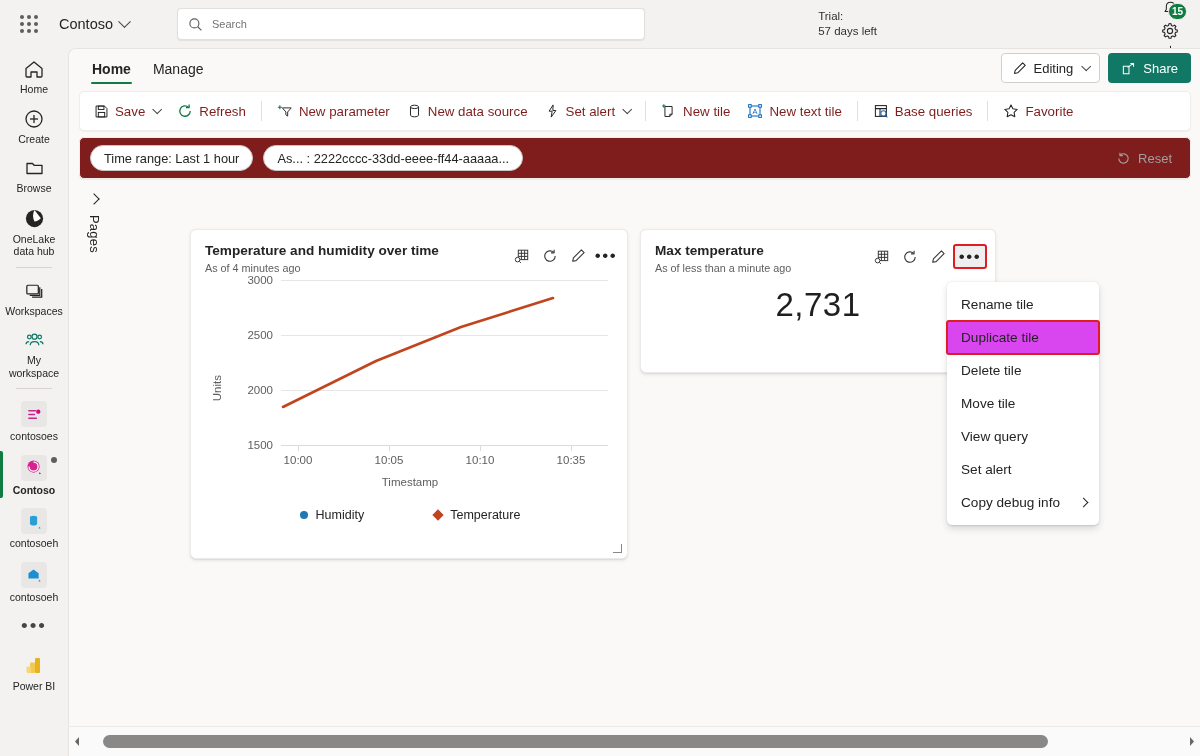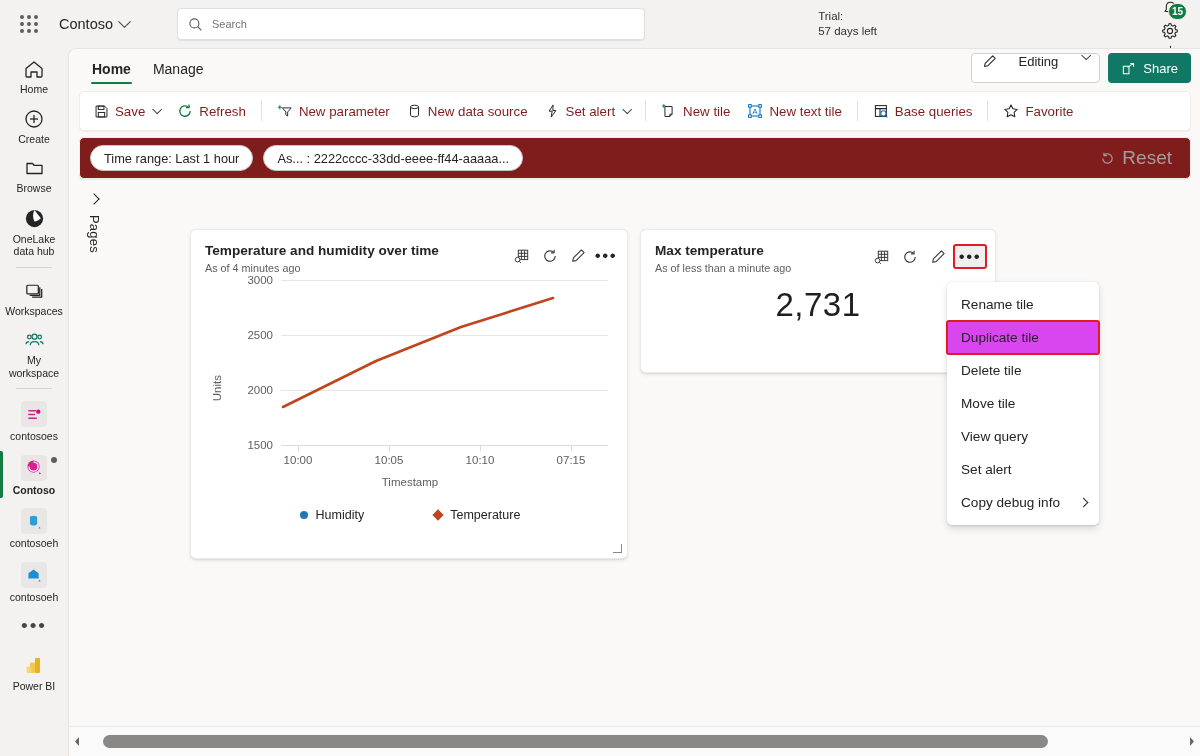--- a/index.html
+++ b/index.html
@@ -103,21 +103,21 @@
     font-size: 14px; color: #242424; padding: 8px 9px 7px; cursor: pointer; position: relative;
   }
   .rtab.sel { font-weight: 700; }
   .rtab.sel::after {
     content: ""; position: absolute; left: 8px; right: 8px; bottom: 0; height: 2px;
     background: #107c41; border-radius: 1px;
   }
   .rt-right { position: absolute; right: 10px; top: 4px; display: flex; align-items: center; gap: 8px; }
   .editbtn {
     height: 30px; background: #fff; border: 1px solid #d1cfcd; border-radius: 4px;
-    display: flex; align-items: flex-start; gap: 22px; padding: 0 10px; font-size: 13px; cursor: pointer;
+    display: flex; align-items: center; gap: 7px; padding: 0 10px; font-size: 13px; cursor: pointer;
   }
   .sharebtn {
     height: 30px; background: #117865; border-radius: 4px; color: #fff;
     display: flex; align-items: center; gap: 7px; padding: 0 13px; font-size: 13px; cursor: pointer;
   }
 
   .toolbar {
     position: absolute; left: 10px; top: 42px; width: 1112px; height: 40px;
     background: #fff; border: 1px solid #ededeb; border-radius: 5px;
     display: flex; align-items: center; padding: 0 6px; gap: 1px;
@@ -139,21 +139,21 @@
     display: flex; align-items: center; padding: 0 10px;
     box-shadow: 0 0.3px 0.9px rgba(0,0,0,.05);
   }
   .pill {
     height: 26px; border: 1px solid #c8c6c4; border-radius: 13px;
     display: flex; align-items: center; padding: 0 13px; font-size: 12.8px;
     margin-right: 10px; cursor: pointer; background: #fff; color: #242424;
   }
   .resetbtn {
     margin-left: auto; display: flex; align-items: center; gap: 7px;
-    font-size: 19px; color: #a19f9d; padding: 4px 8px; cursor: default;
+    font-size: 13px; color: #a19f9d; padding: 4px 8px; cursor: default;
   }
 
   
   .pagespane {
     position: absolute; left: 10px; top: 136px; width: 30px; height: 576px;
     display: flex; flex-direction: column; align-items: center; padding-top: 10px; cursor: pointer;
   }
   .chev-r {
     width: 8px; height: 8px; border-top: 1.4px solid #242424; border-right: 1.4px solid #242424;
     transform: rotate(45deg); margin-bottom: 12px;
@@ -640,21 +640,21 @@
           </svg>
 
           <div class="xtickmark" style="left:107px; top:166px;"></div>
           <div class="xtickmark" style="left:198px; top:166px;"></div>
           <div class="xtickmark" style="left:289px; top:166px;"></div>
           <div class="xtickmark" style="left:380px; top:166px;"></div>
 
           <div class="xtick" style="left:82px; top:174px;">10:00</div>
           <div class="xtick" style="left:173px; top:174px;">10:05</div>
           <div class="xtick" style="left:264px; top:174px;">10:10</div>
-          <div class="xtick" style="left:355px; top:174px;">07:15</div>
+          <div class="xtick" style="left:355px; top:174px;">10:35</div>
 
           <div class="xlab" style="top:196px;">Timestamp</div>
 
           <div class="legend" style="top:228px;">
             <div class="lgi">
               <span class="mk-circ"></span>
               <span>Humidity</span>
             </div>
             <div class="lgi">
               <span class="mk-diam"></span>

